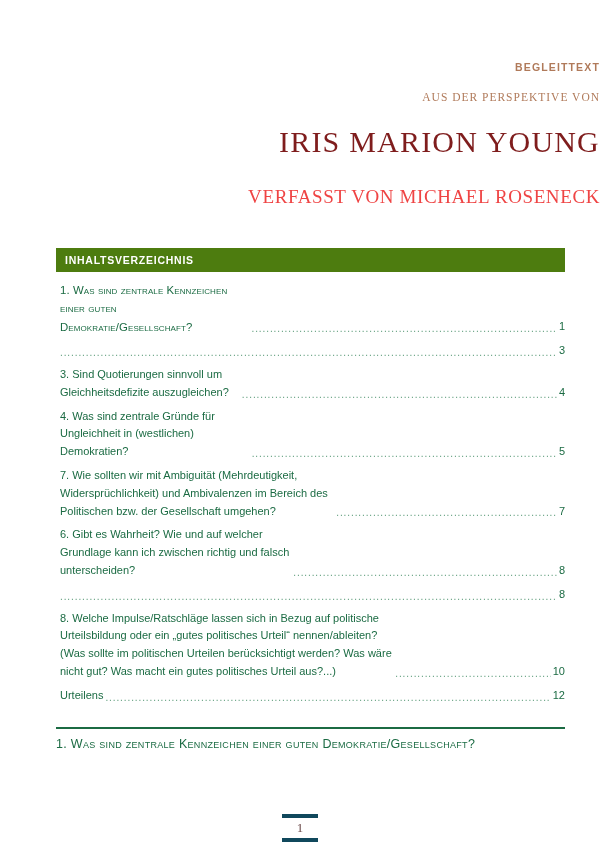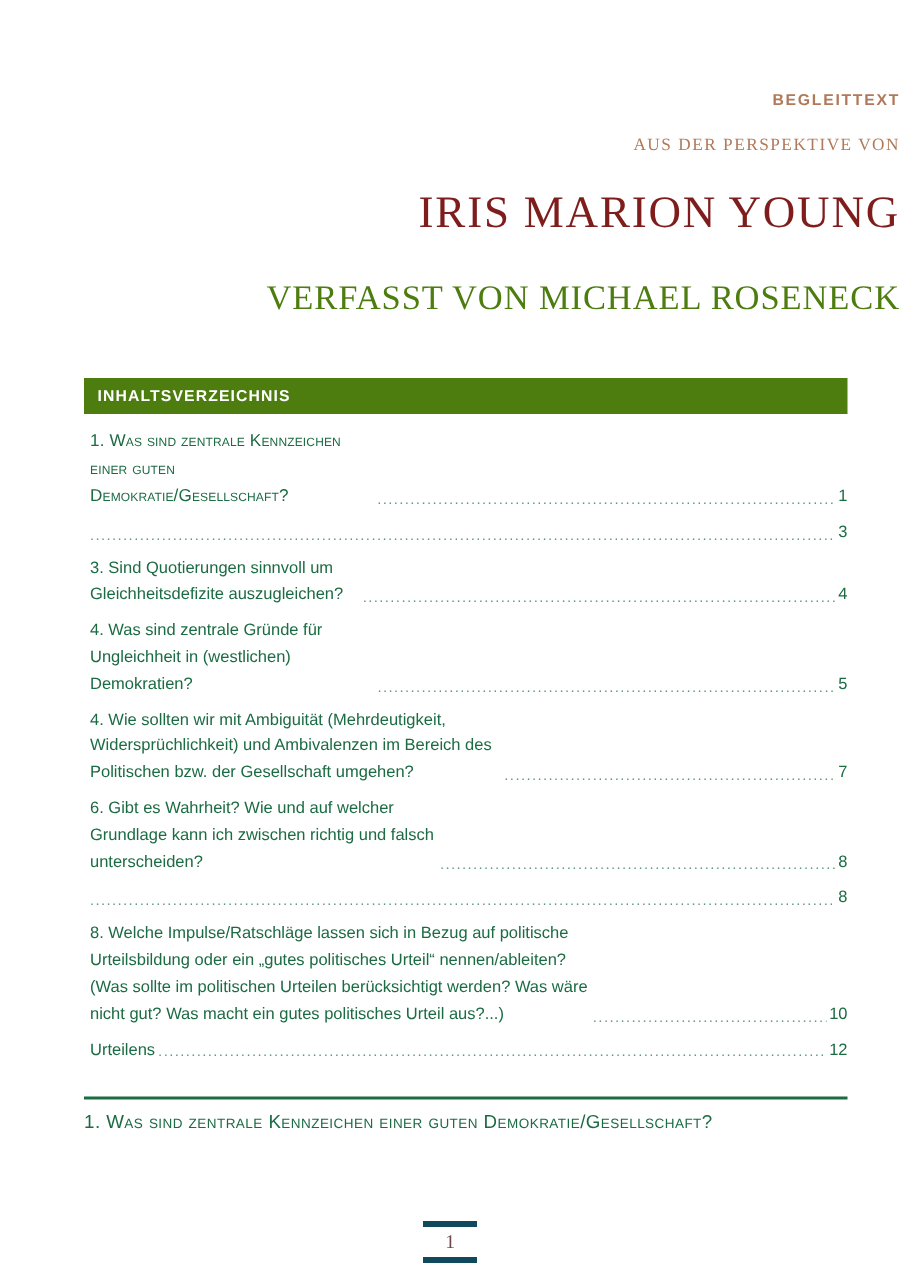--- a/index.html
+++ b/index.html
@@ -53,24 +53,24 @@
     font-size: 30px;
     letter-spacing: 1.2px;
     font-weight: 400;
     color: #7f1d1d;
     margin: 0 0 26px 0;
     line-height: 1.15;
     text-transform: uppercase;
   }
   .author-line {
     font-family: "Liberation Serif", serif;
-    font-size: 23px;
+    font-size: 19px;
     letter-spacing: 0.6px;
     font-weight: 400;
-    color: #4d7c0f;
+    color: #ef4444;
     margin: 0;
     line-height: 1.15;
     text-transform: uppercase;
   }
 
   
   .toc {
     margin: 40px 35px 0 56px;
     width: 509px;
   }
@@ -212,21 +212,21 @@
           <span class="toc-text">3. Sind Quotierungen sinnvoll um Gleichheitsdefizite auszugleichen?</span>
           <span class="toc-dots">...............................................................................................................................................................</span>
           <span class="toc-page">4</span>
         </li>
         <li class="toc-item">
           <span class="toc-text">4. Was sind zentrale Gründe für Ungleichheit in (westlichen) Demokratien?</span>
           <span class="toc-dots">...............................................................................................................................................................</span>
           <span class="toc-page">5</span>
         </li>
         <li class="toc-item">
-          <span class="toc-text">4. Wie sollten wir mit Ambiguität (Mehrdeutigkeit, Widersprüchlichkeit) und Ambivalenzen im Bereich des Politischen bzw. der Gesellschaft umgehen?</span>
+          <span class="toc-text">7. Wie sollten wir mit Ambiguität (Mehrdeutigkeit, Widersprüchlichkeit) und Ambivalenzen im Bereich des Politischen bzw. der Gesellschaft umgehen?</span>
           <span class="toc-dots">...............................................................................................................................................................</span>
           <span class="toc-page">7</span>
         </li>
         <li class="toc-item">
           <span class="toc-text">6. Gibt es Wahrheit? Wie und auf welcher Grundlage kann ich zwischen richtig und falsch unterscheiden?</span>
           <span class="toc-dots">...............................................................................................................................................................</span>
           <span class="toc-page">8</span>
         </li>
         <li class="toc-item">
           <span class="toc-dots">...............................................................................................................................................................</span>

